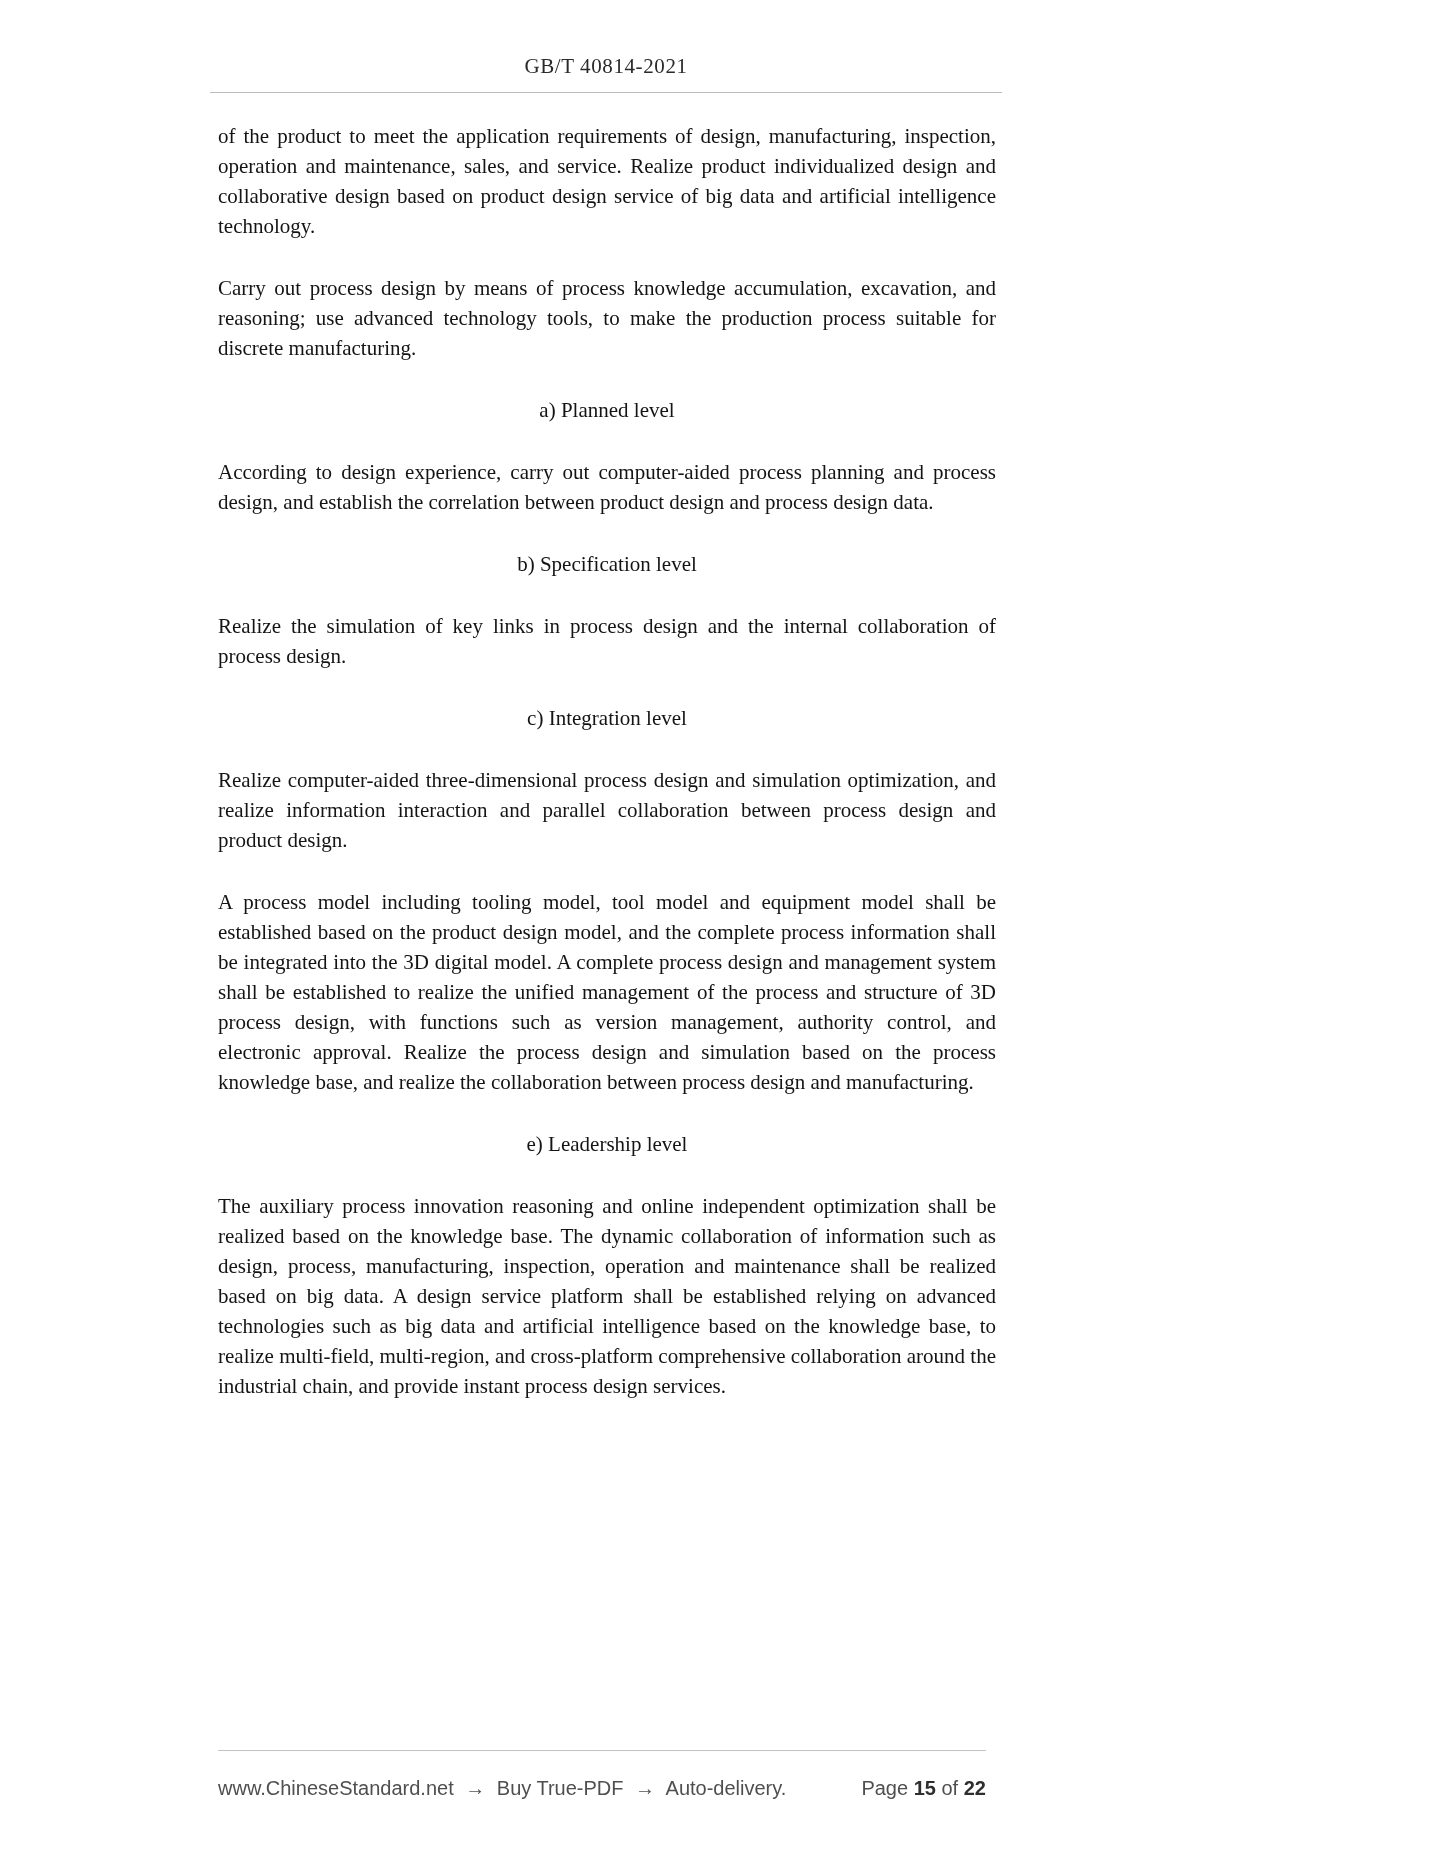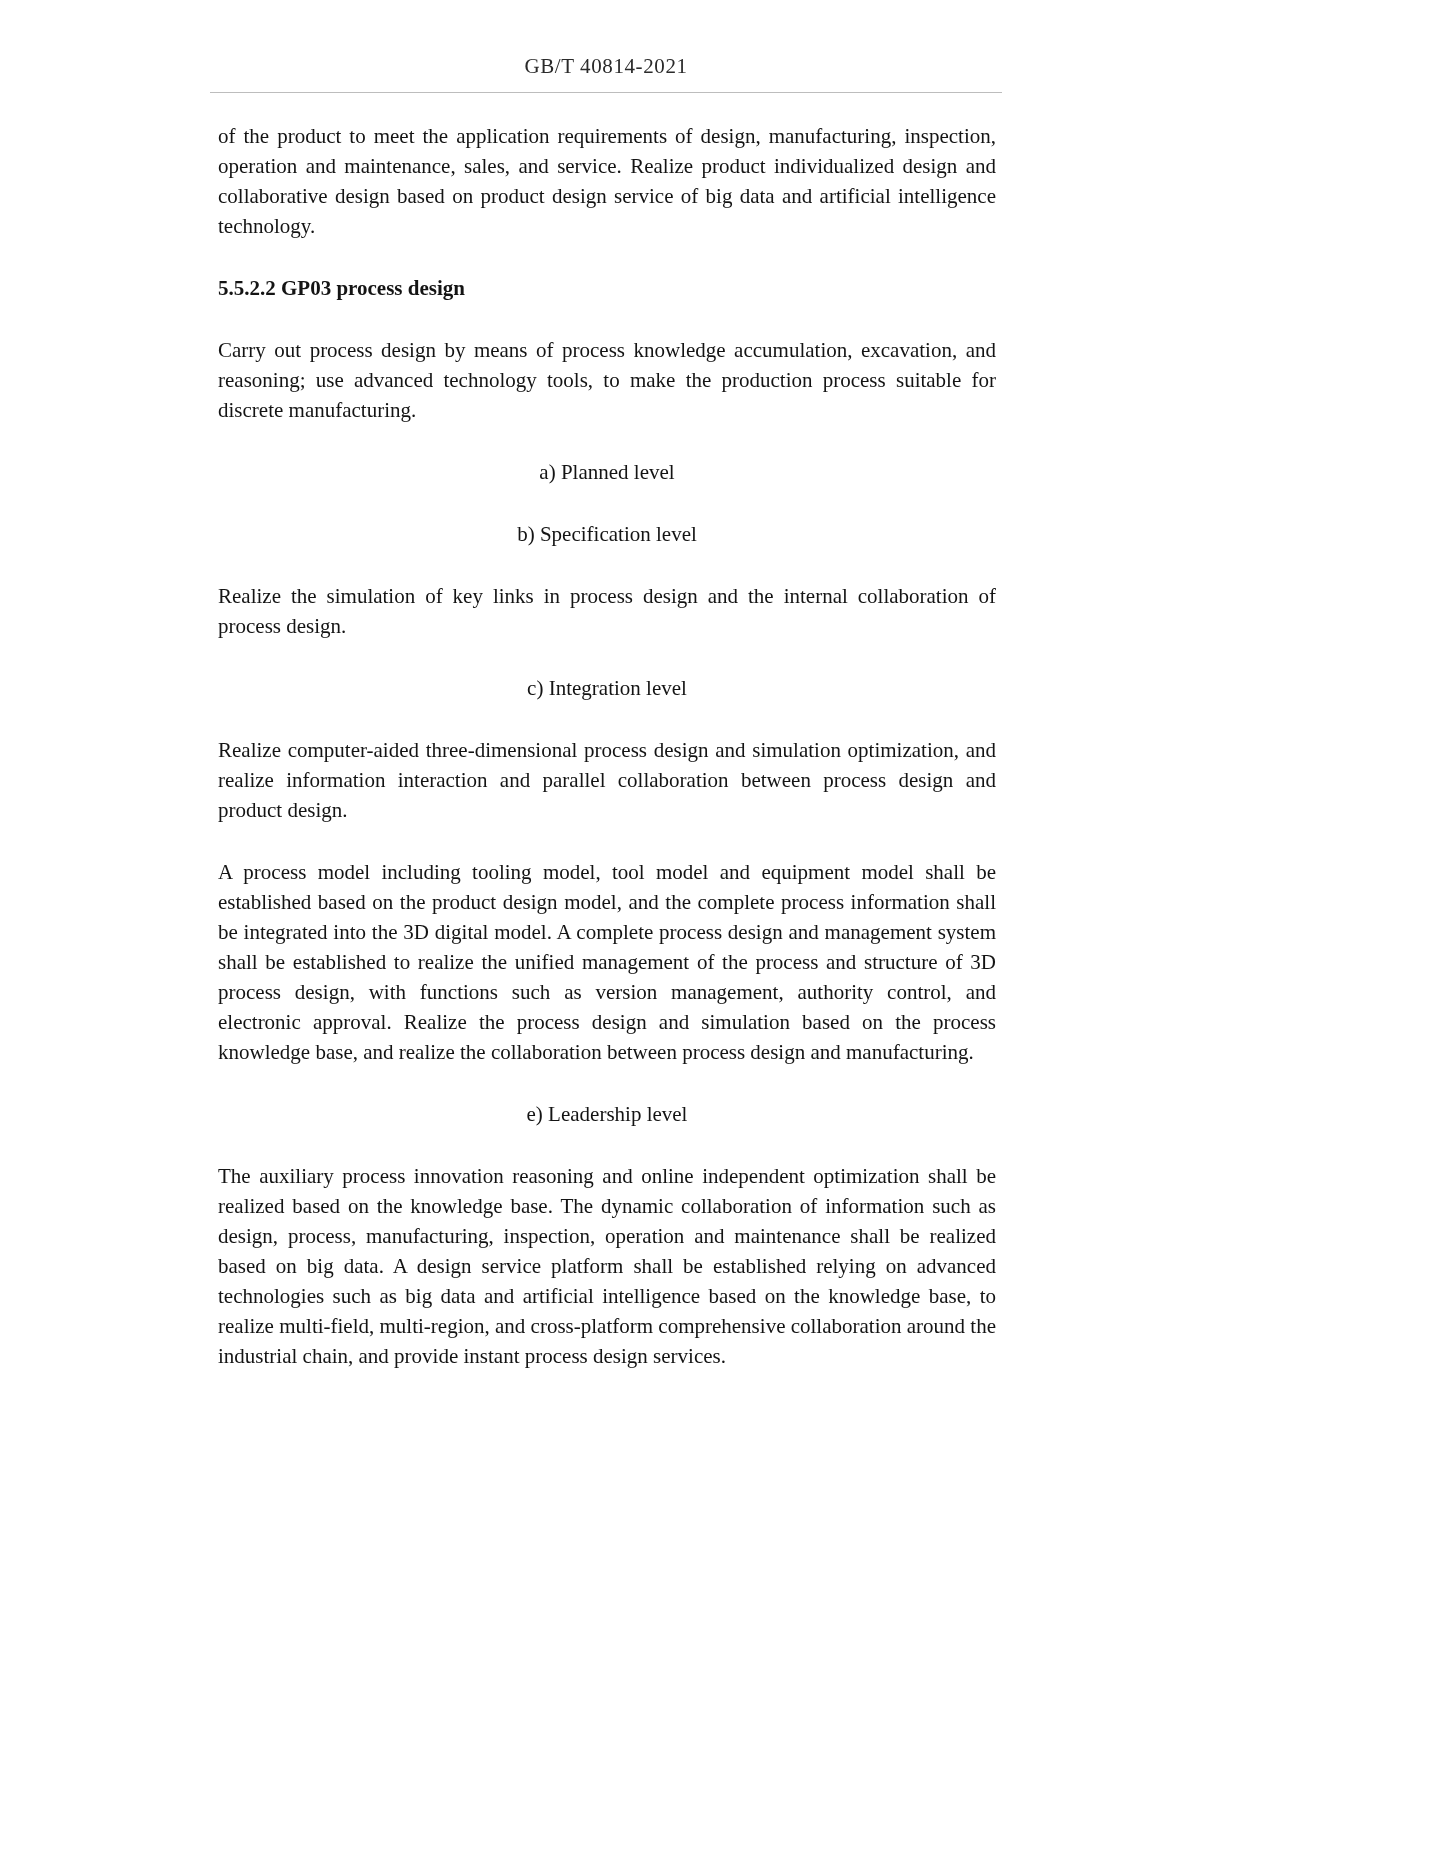--- a/index.html
+++ b/index.html
@@ -102,32 +102,50 @@
 <div class="page">
 
   <header class="doc-header">
     <div class="title">GB/T 40814-2021</div>
     <div class="rule"></div>
   </header>
 
   <main class="doc-body">
     <p class="para">of the product to meet the application requirements of design, manufacturing, inspection, operation and maintenance, sales, and service. Realize product individualized design and collaborative design based on product design service of big data and artificial intelligence technology.</p>
 
-    <h3 class="heading">5.5.2.2 GP03 process design</h3>
 
     <p class="para">Carry out process design by means of process knowledge accumulation, excavation, and reasoning; use advanced technology tools, to make the production process suitable for discrete manufacturing.</p>
 
     <p class="label">a) Planned level</p>
+    <p class="para">According to design experience, carry out computer-aided process planning and process design, and establish the correlation between product design and process design data.</p>
 
     <p class="label">b) Specification level</p>
     <p class="para">Realize the simulation of key links in process design and the internal collaboration of process design.</p>
 
     <p class="label">c) Integration level</p>
     <p class="para">Realize computer-aided three-dimensional process design and simulation optimization, and realize information interaction and parallel collaboration between process design and product design.</p>
 
     <p class="para">A process model including tooling model, tool model and equipment model shall be established based on the product design model, and the complete process information shall be integrated into the 3D digital model. A complete process design and management system shall be established to realize the unified management of the process and structure of 3D process design, with functions such as version management, authority control, and electronic approval. Realize the process design and simulation based on the process knowledge base, and realize the collaboration between process design and manufacturing.</p>
 
     <p class="label">e) Leadership level</p>
     <p class="para">The auxiliary process innovation reasoning and online independent optimization shall be realized based on the knowledge base. The dynamic collaboration of information such as design, process, manufacturing, inspection, operation and maintenance shall be realized based on big data. A design service platform shall be established relying on advanced technologies such as big data and artificial intelligence based on the knowledge base, to realize multi-field, multi-region, and cross-platform comprehensive collaboration around the industrial chain, and provide instant process design services.</p>
   </main>
 
+  <footer class="doc-footer">
+    <div class="rule"></div>
+    <div class="row">
+      <div class="left">
+        <span class="site-link">www.ChineseStandard.net</span>
+        <span class="arrow">→</span>
+        <span>Buy True-PDF</span>
+        <span class="arrow">→</span>
+        <span>Auto-delivery.</span>
+      </div>
+      <div class="page-info">
+        <span class="plain">Page</span>
+        <b>15</b>
+        <span class="plain">of</span>
+        <b>22</b>
+      </div>
+    </div>
+  </footer>
 
 </div>
 
 </body></html>

